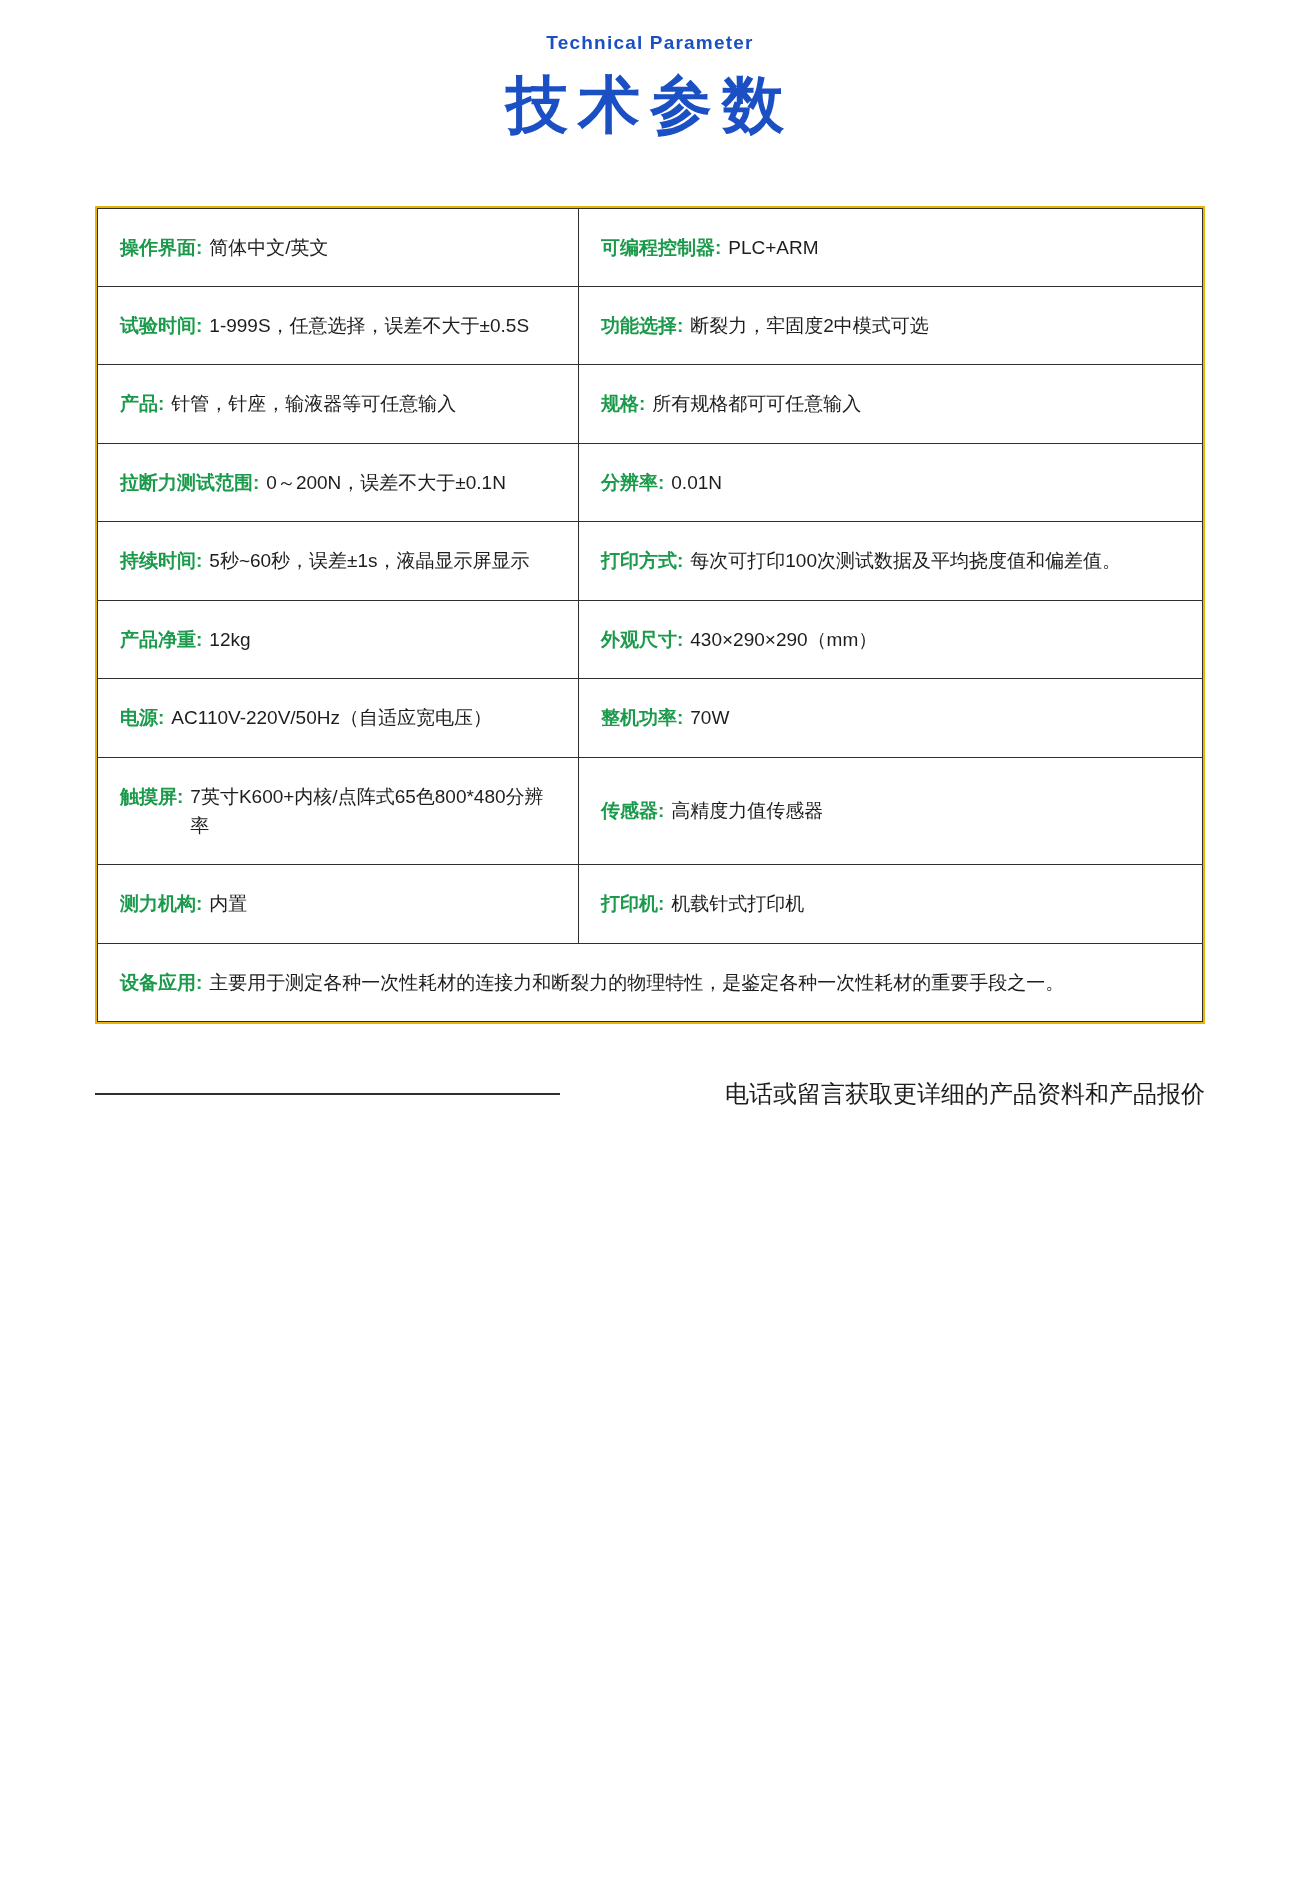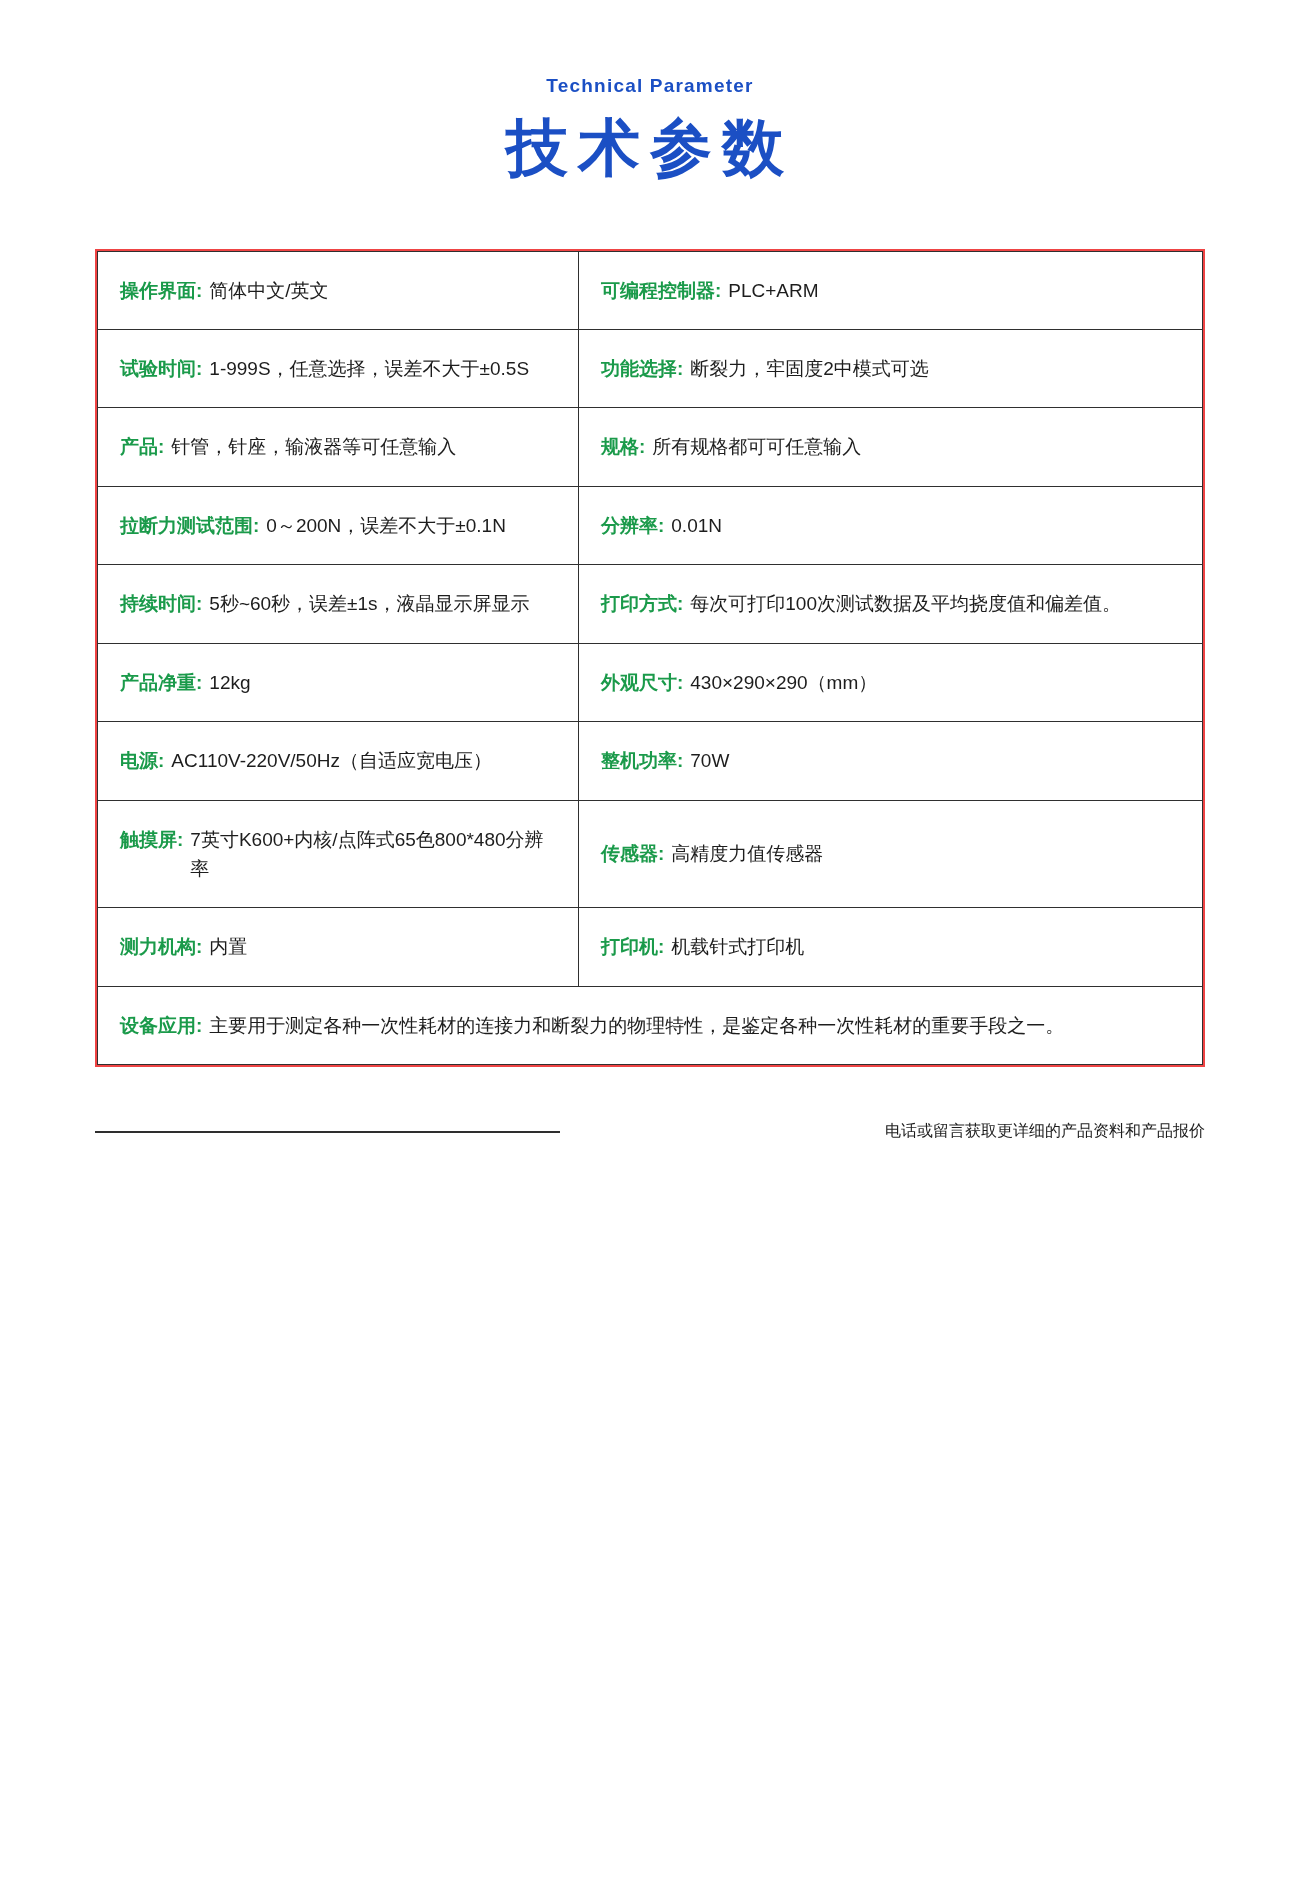--- a/index.html
+++ b/index.html
@@ -17,41 +17,41 @@
   }
   .page {
     width: 1300px;
     height: 1884px;
     box-sizing: border-box;
     padding: 0;
     position: relative;
   }
   .header {
     text-align: center;
-    padding-top: 75px;
+    padding-top: 32px;
   }
   .eyebrow {
     font-size: 19px;
     font-weight: bold;
     letter-spacing: 1.2px;
     color: #1b4fc4;
     margin: 0 0 6px 0;
   }
   .main-title {
     font-size: 62px;
     font-weight: bold;
     color: #1b4fc4;
     letter-spacing: 10px;
     margin: 12px;
     line-height: 1.25;
   }
 
   .table-wrap {
     margin: 62px 95px 0 95px;
-    border: 2px solid #ef4444;
+    border: 2px solid #eab308;
     border-collapse: collapse;
   }
   table.spec {
     width: 100%;
     border-collapse: collapse;
     table-layout: fixed;
   }
   table.spec td {
     border: 1px solid #2f2f2f;
     padding: 24px 22px;
@@ -86,21 +86,21 @@
     gap: 0;
   }
   .footer .rule {
     flex: 0 0 auto;
     width: 465px;
     height: 2px;
     background: #2e2e2e;
   }
   .footer .spacer { flex: 1 1 auto; }
   .footer .note {
-    font-size: 16px;
+    font-size: 24px;
     color: #1d1d1d;
     white-space: nowrap;
     padding-left: 24px;
   }
 </style>
 </head>
 <body>
 
 <div class="page">
 

